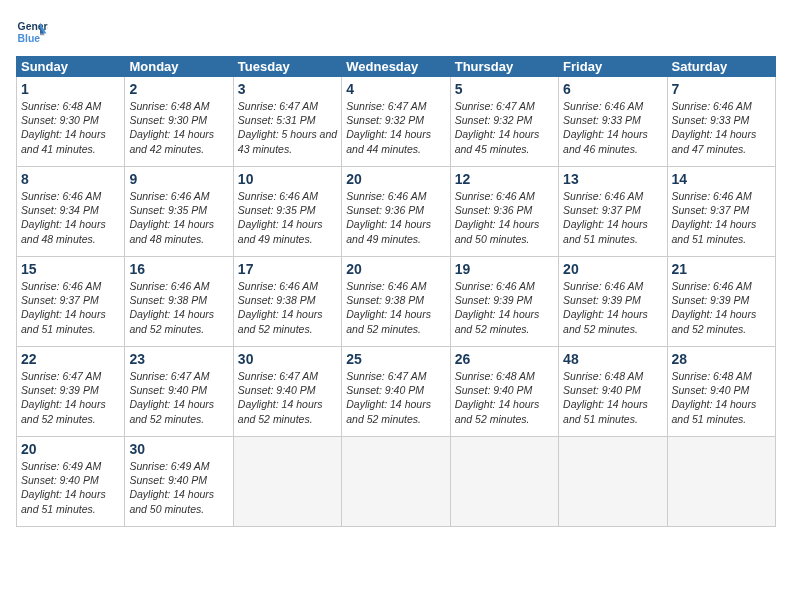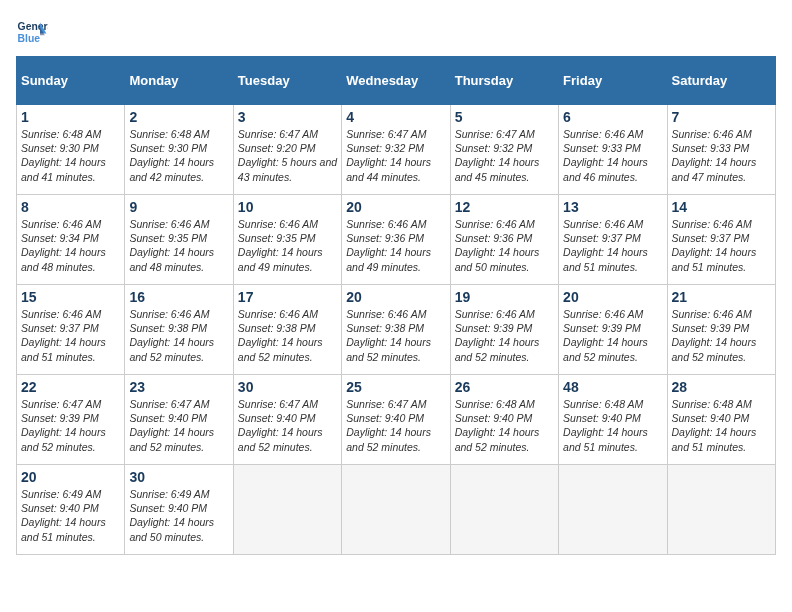--- a/index.html
+++ b/index.html
@@ -38,21 +38,21 @@
       color: #333;
     }
     .calendar {
       width: 100%;
       border-collapse: collapse;
       font-size: 11px;
     }
     .calendar th {
       background: #2e6da4;
       color: #fff;
-      padding: 16px 4px;
+      padding: 2px 4px;
       text-align: left;
       font-size: 13px;
       font-weight: bold;
       border: 1px solid #2e6da4;
     }
     .calendar td {
       border: 1px solid #ccc;
       vertical-align: top;
       padding: 4px;
       height: 90px;
@@ -110,21 +110,21 @@
         <td>
           <span class="day-num">1</span>
           <div class="day-info"><span>Sunrise: 6:48 AM</span><br><span>Sunset: 9:30 PM</span><br><span>Daylight: 14 hours and 41 minutes.</span></div>
         </td>
         <td>
           <span class="day-num">2</span>
           <div class="day-info"><span>Sunrise: 6:48 AM</span><br><span>Sunset: 9:30 PM</span><br><span>Daylight: 14 hours and 42 minutes.</span></div>
         </td>
         <td>
           <span class="day-num">3</span>
-          <div class="day-info"><span>Sunrise: 6:47 AM</span><br><span>Sunset: 9:20 PM</span><br><span>Daylight: 5 hours and 43 minutes.</span></div>
+          <div class="day-info"><span>Sunrise: 6:47 AM</span><br><span>Sunset: 5:31 PM</span><br><span>Daylight: 5 hours and 43 minutes.</span></div>
         </td>
         <td>
           <span class="day-num">4</span>
           <div class="day-info"><span>Sunrise: 6:47 AM</span><br><span>Sunset: 9:32 PM</span><br><span>Daylight: 14 hours and 44 minutes.</span></div>
         </td>
         <td>
           <span class="day-num">5</span>
           <div class="day-info"><span>Sunrise: 6:47 AM</span><br><span>Sunset: 9:32 PM</span><br><span>Daylight: 14 hours and 45 minutes.</span></div>
         </td>
         <td>

